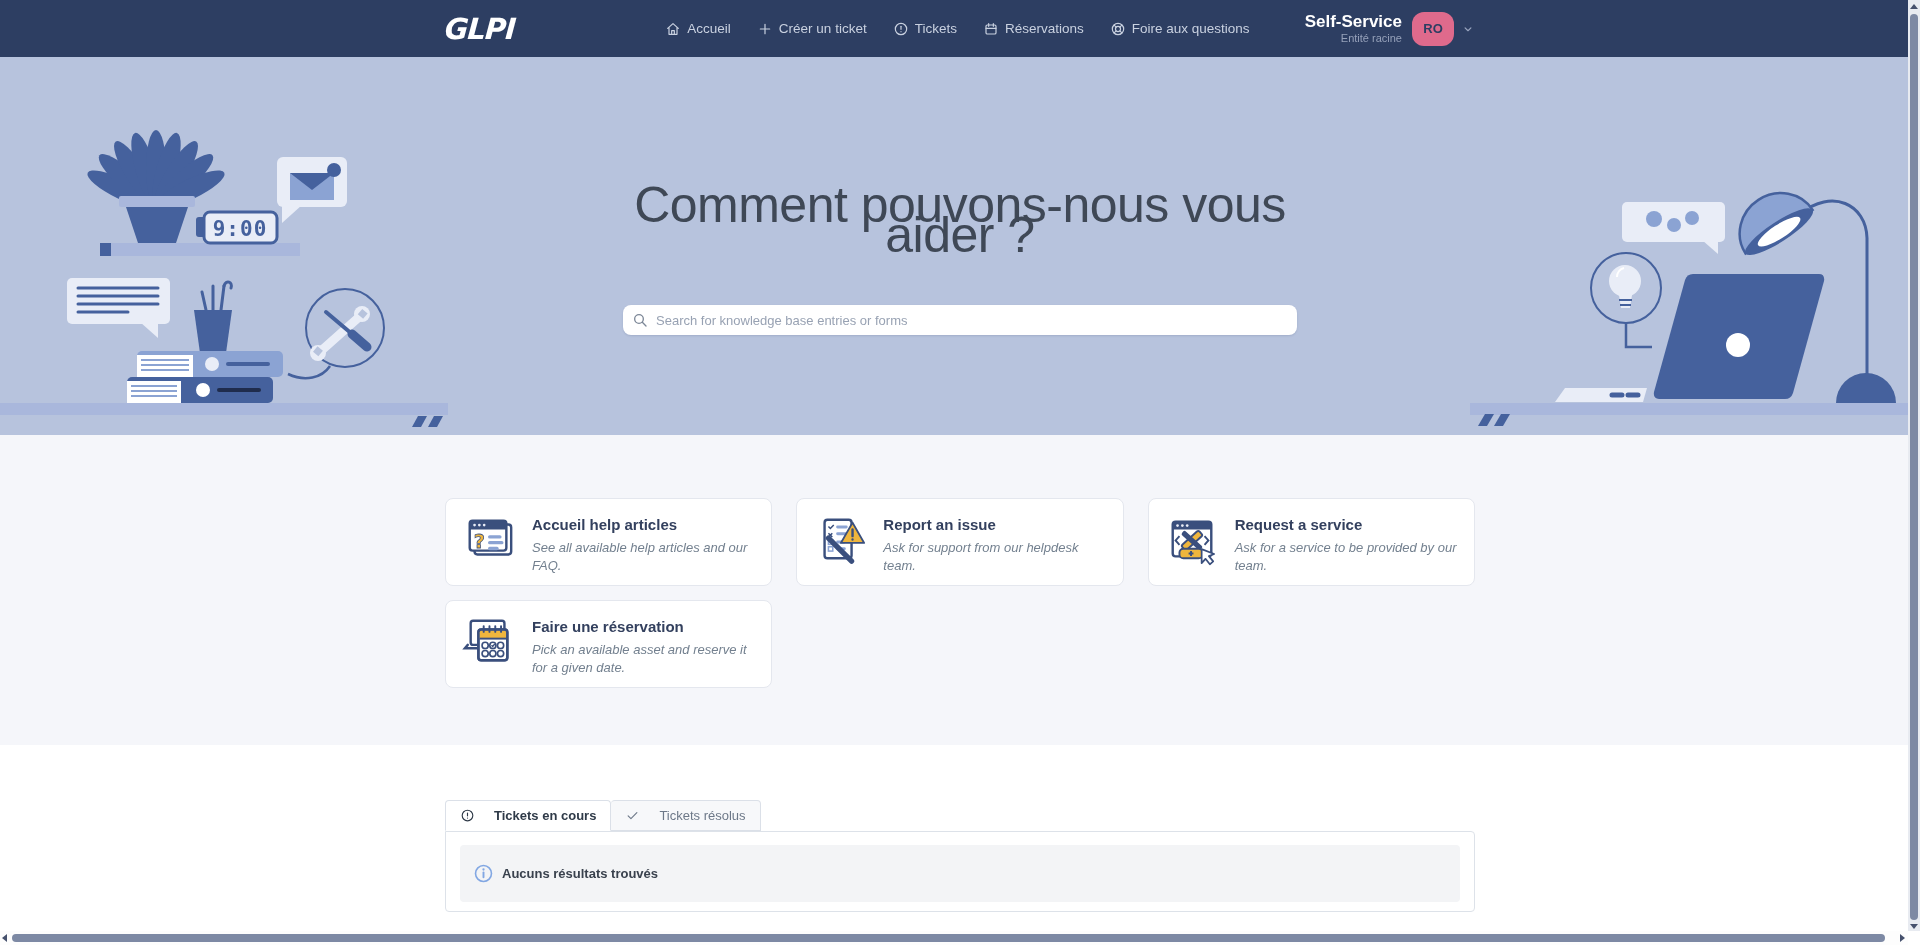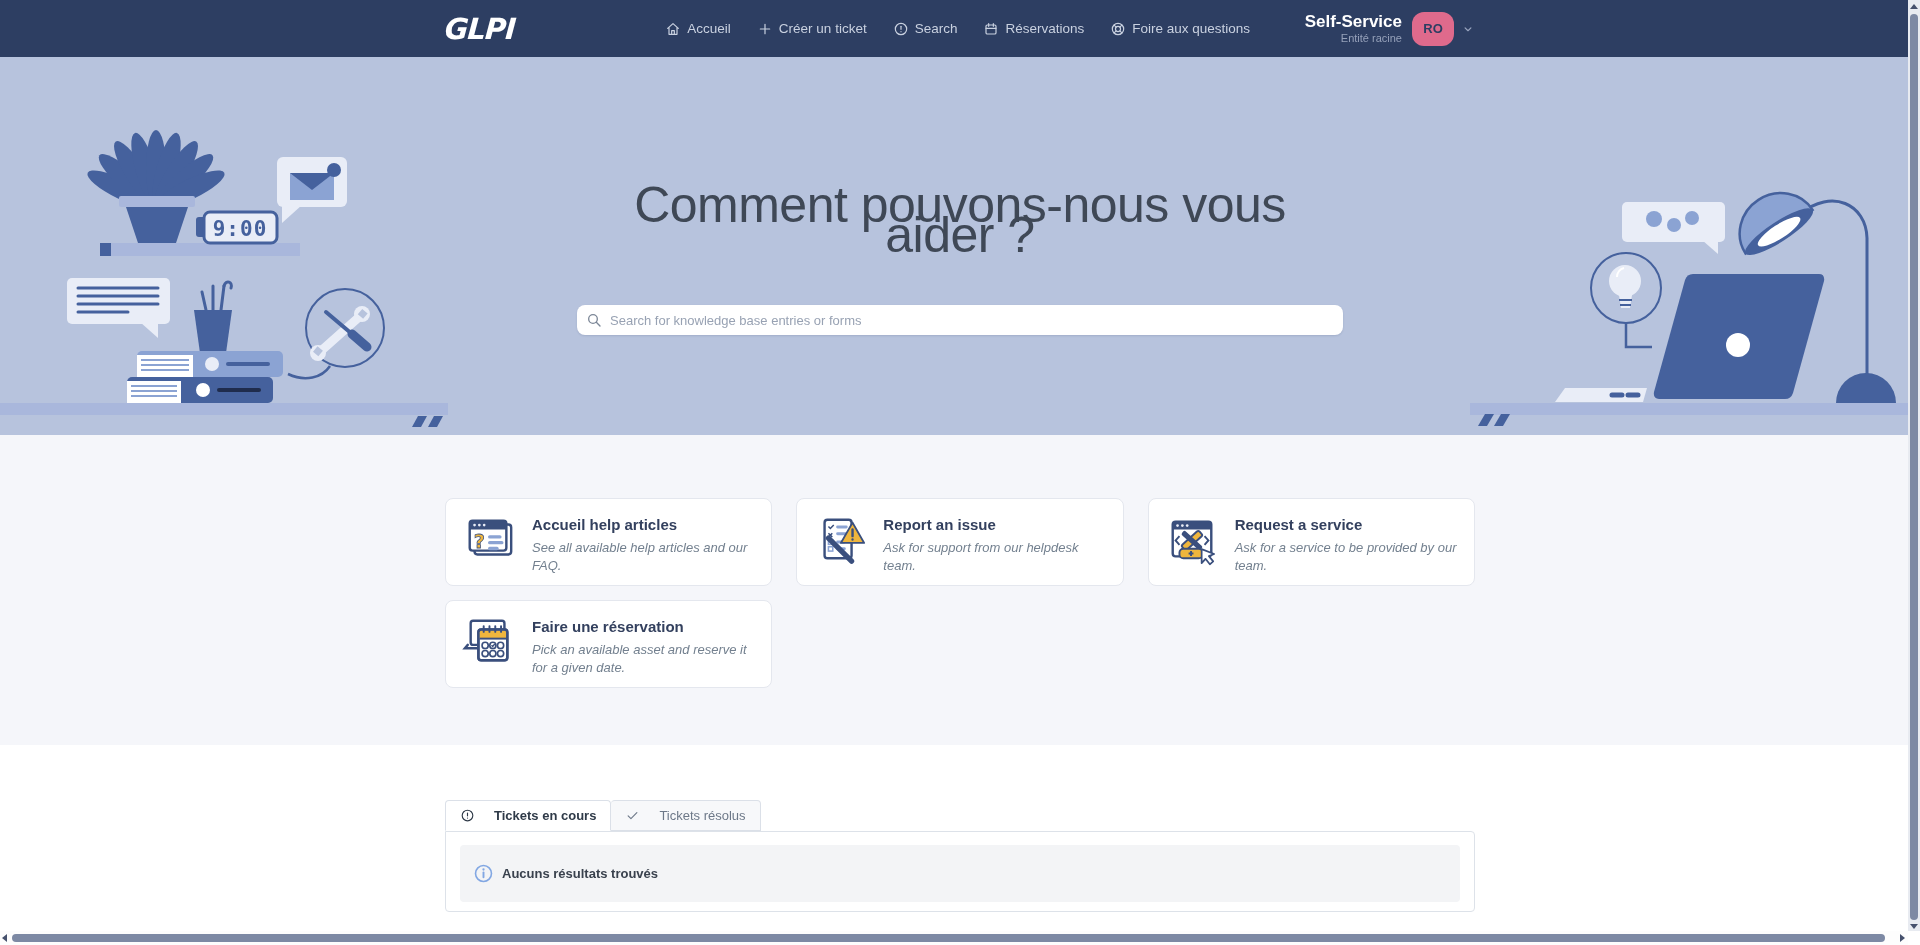--- a/index.html
+++ b/index.html
@@ -29,21 +29,21 @@
   .avatar{width:42px;height:34px;border-radius:12px;background:var(--avatar-bg);color:#2d3e62;
           font-weight:bold;font-size:13px;display:flex;align-items:center;justify-content:center;}
   .chev{margin-left:7px;width:14px;height:14px;stroke:#9aa5bf;fill:none;stroke-width:2;stroke-linecap:round;stroke-linejoin:round;}
 
   
   .hero{position:relative;height:378px;background:var(--hero-bg);overflow:hidden;}
   .hero-title{position:absolute;left:50%;transform:translateX(-50%);top:133px;width:780px;
               font-size:50px;line-height:30px;font-weight:normal;color:var(--title-color);
               text-align:center;letter-spacing:-0.5px;z-index:3;}
   .hero-title span{display:block;}
-  .searchbox{position:absolute;left:50%;transform:translateX(-50%);top:248px;width:766px;height:30px;
+  .searchbox{position:absolute;left:50%;transform:translateX(-50%);top:248px;width:674px;height:30px;
              background:#fff;border-radius:8px;display:flex;align-items:center;padding:0 9px;z-index:3;
              box-shadow:0 1px 2px rgba(45,62,98,.15);}
   .searchbox svg{width:16px;height:16px;stroke:#7c8797;fill:none;stroke-width:2;stroke-linecap:round;flex-shrink:0;}
   .searchbox input{flex:1;border:none;outline:none;background:transparent;font-size:13px;margin-left:8px;
                    color:#2b3648;font-family:"Liberation Sans",sans-serif;}
   .searchbox input::placeholder{color:#98a2b3;}
   .illus{position:absolute;z-index:1;}
   .illus-left{left:0;top:63px;}
   .illus-right{right:0;top:73px;}
   .fD{fill:var(--illus-dark);} .fM{fill:var(--illus-mid);} .fL{fill:var(--illus-light);}
@@ -101,21 +101,21 @@
             <path d="M12 5 v14 M5 12 h14"></path>
           </svg>
         <span>Créer un ticket</span>
       </a>
       <a class="nav-item">
         <svg viewBox="0 0 24 24">
             <circle cx="12" cy="12" r="8.5"></circle>
             <path d="M12 8 v4.5"></path>
             <path d="M12 16 v0.1"></path>
           </svg>
-        <span>Search</span>
+        <span>Tickets</span>
       </a>
       <a class="nav-item">
         <svg viewBox="0 0 24 24">
             <rect x="4.5" y="6" width="15" height="13.5" rx="2"></rect>
             <path d="M8.5 4 v4 M15.5 4 v4 M4.5 11 h15"></path>
           </svg>
         <span>Réservations</span>
       </a>
       <a class="nav-item">
         <svg viewBox="0 0 24 24">

